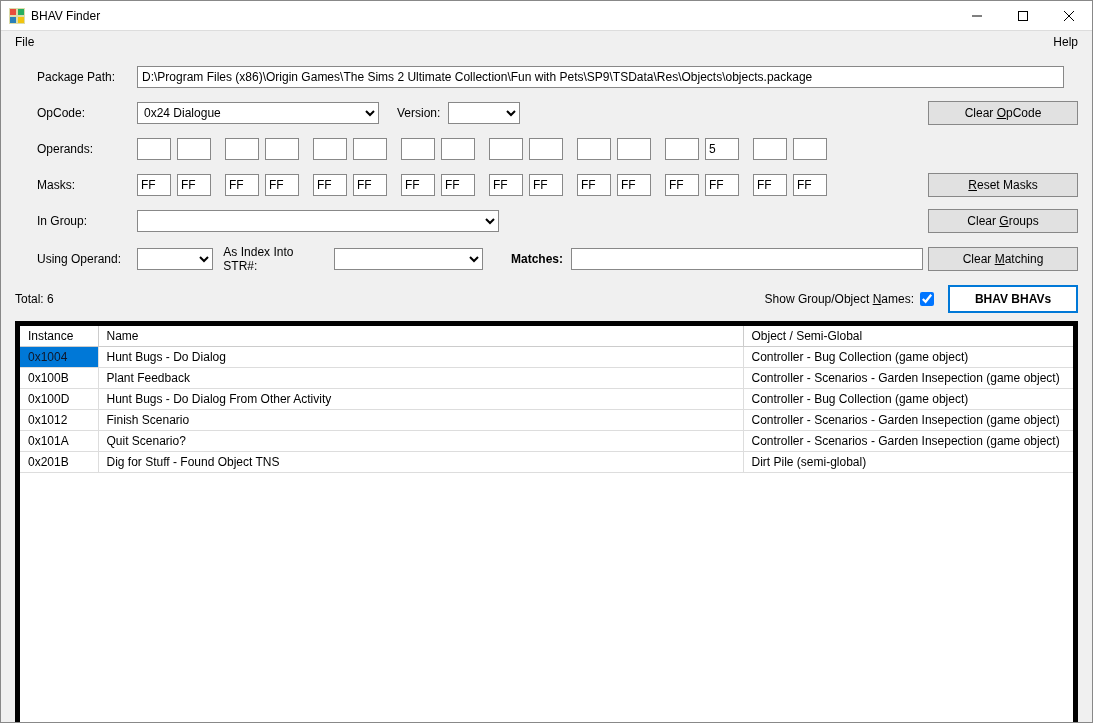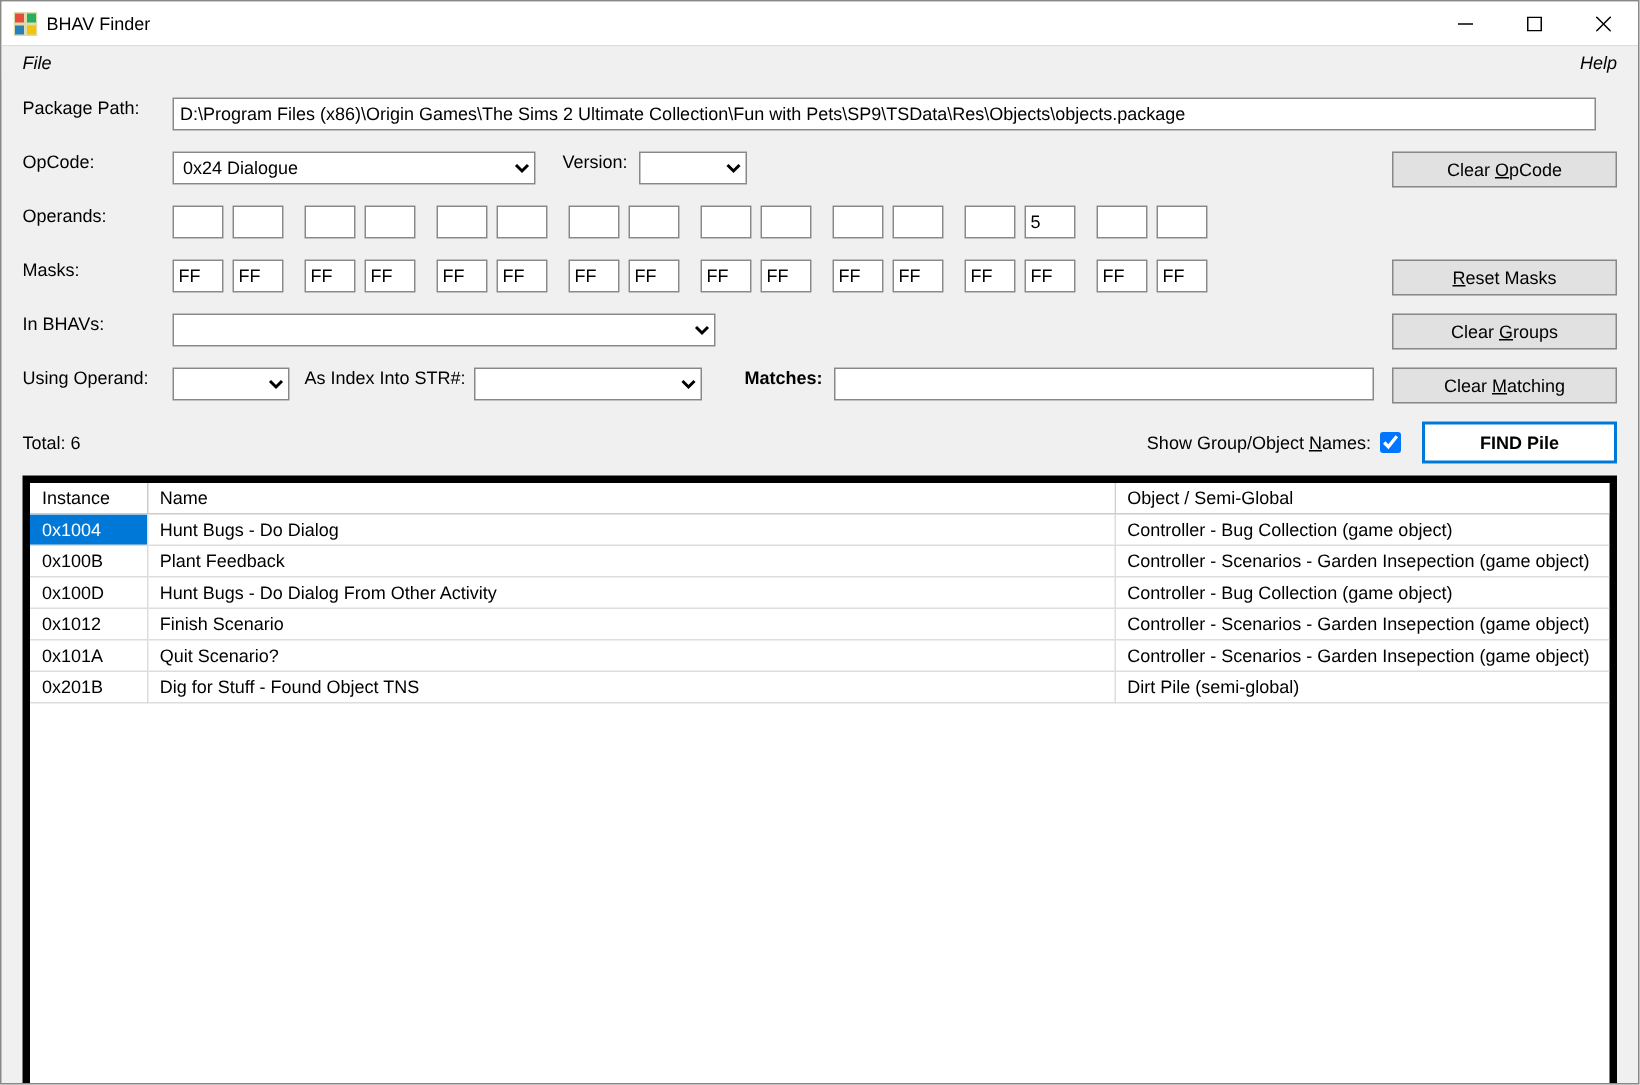--- a/index.html
+++ b/index.html
@@ -34,30 +34,31 @@
       cursor: default;
     }
     .menubar {
       height: 22px;
       background: #f0f0f0;
       display: flex;
       align-items: center;
       padding: 0 6px;
       font-size: 12px;
     }
-    .menubar .menu-item { padding: 2px 8px; cursor: default; font-style: italic; }
+    .menubar .menu-item { padding: 2px 8px; cursor: default; }
     .menubar .spacer { flex: 1; }
     .content {
       padding: 12px 14px;
     }
     .row {
       display: flex;
-      align-items: flex-start;
+      align-items: center;
       margin-bottom: 12px;
       min-height: 24px;
+      margin-left: 22px;
     }
     .label {
       width: 100px;
       font-size: 12px;
       flex-shrink: 0;
     }
     .text-input, .combo {
       height: 22px;
       border: 1px solid #888;
       background: #fff;
@@ -153,21 +154,21 @@
     td {
       border: 1px solid #ddd;
       border-left: none;
       border-top: none;
       padding: 3px 8px;
       white-space: nowrap;
     }
     td:last-child { border-right: none; }
     tr.selected td.instance-cell {
       background: #0078d7;
-      color: #ffffff;
+      color: #0f172a;
     }
     .col-instance { width: 78px; }
     .col-name { width: auto; }
     .col-object { width: 330px; }
     u.mn { text-decoration: underline; }
   </style>
 </head>
 <body>
 
 <div class="titlebar">
@@ -301,21 +302,21 @@
           <input type="text" class="small-input" value="FF" style="">
           <input type="text" class="small-input" value="FF" style="">
         </div>
       </div>
     <div class="btn-col">
       <button class="btn"><u class="mn">R</u>eset Masks</button>
     </div>
   </div>
 
   <div class="row">
-    <div class="label">In BHAVs:</div>
+    <div class="label">In Group:</div>
     <select class="combo" style="width:362px;">
       <option></option>
     </select>
     <div class="btn-col">
       <button class="btn">Clear <u class="mn">G</u>roups</button>
     </div>
   </div>
 
   <div class="row">
     <div class="label">Using Operand:</div>
@@ -333,21 +334,21 @@
     </div>
   </div>
 
   <div class="total-row">
     <span class="total-label">
       <span>Total: </span><span>6</span>
     </span>
     <div class="spacer"></div>
     <span class="check-label">Show Group/Object <u class="mn">N</u>ames:</span>
     <input type="checkbox" class="checkbox" checked="" style="">
-    <button class="find-btn">FIND Pile</button>
+    <button class="find-btn">BHAV BHAVs</button>
   </div>
 
   <div class="table-container">
     <table>
       <thead>
         <tr>
           <th class="col-instance">Instance</th>
           <th class="col-name">Name</th>
           <th class="col-object">Object / Semi-Global</th>
         </tr>

